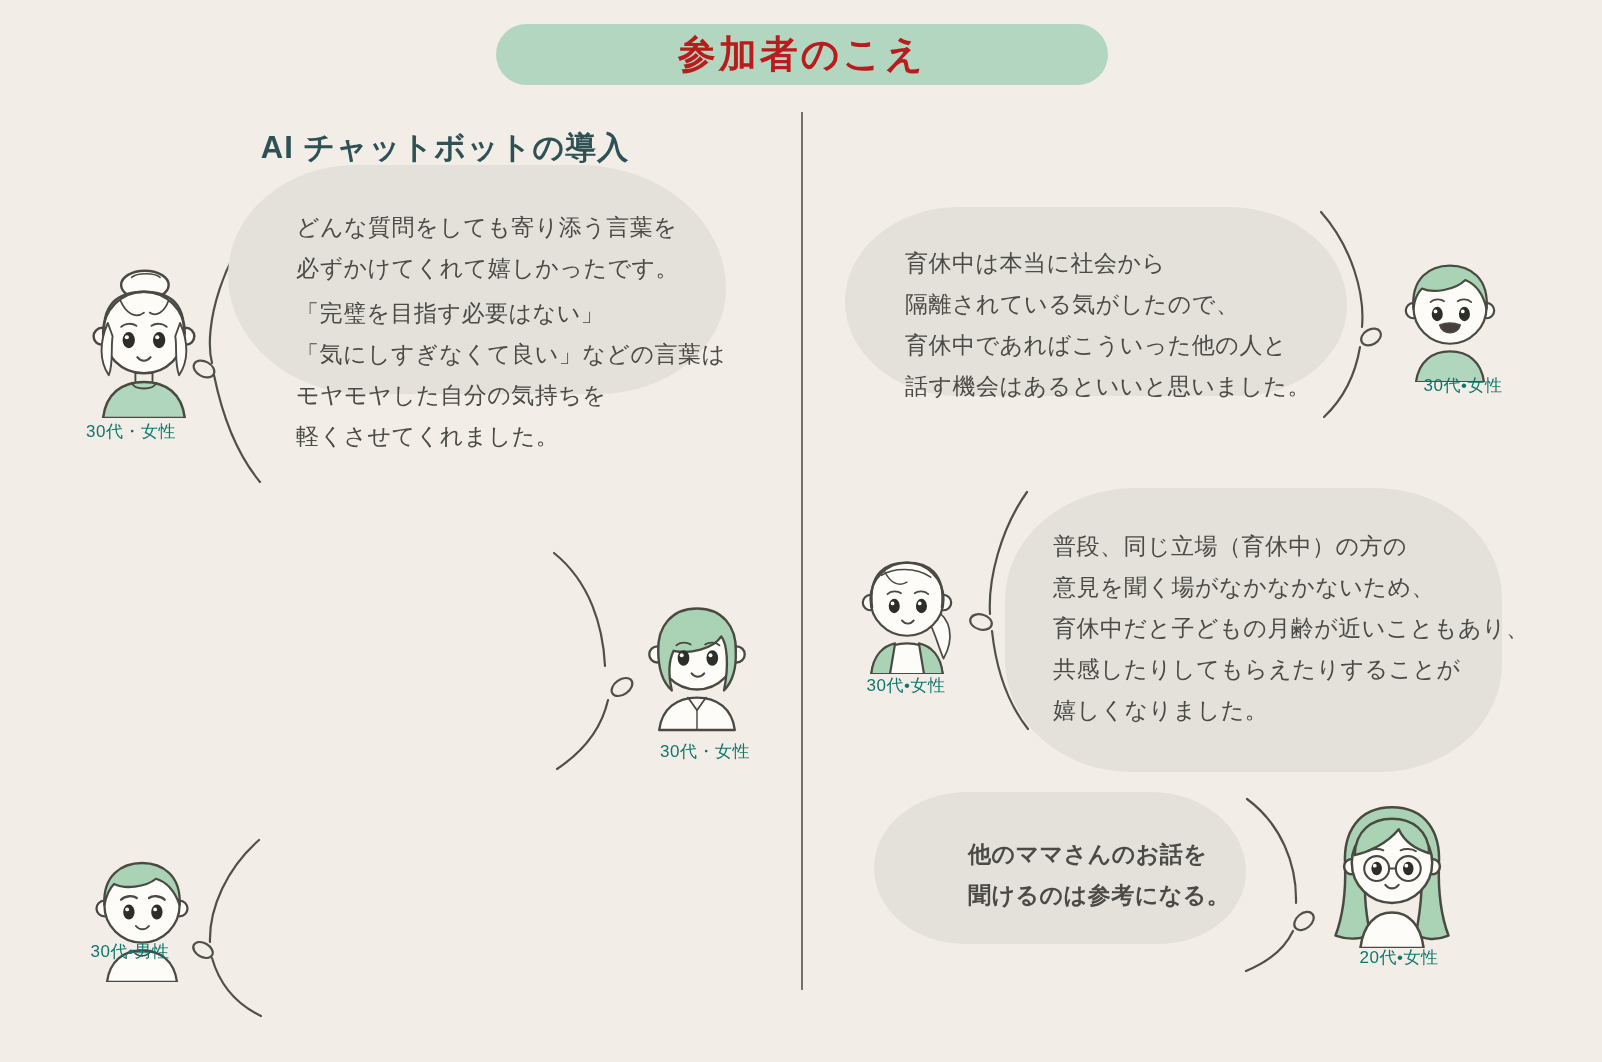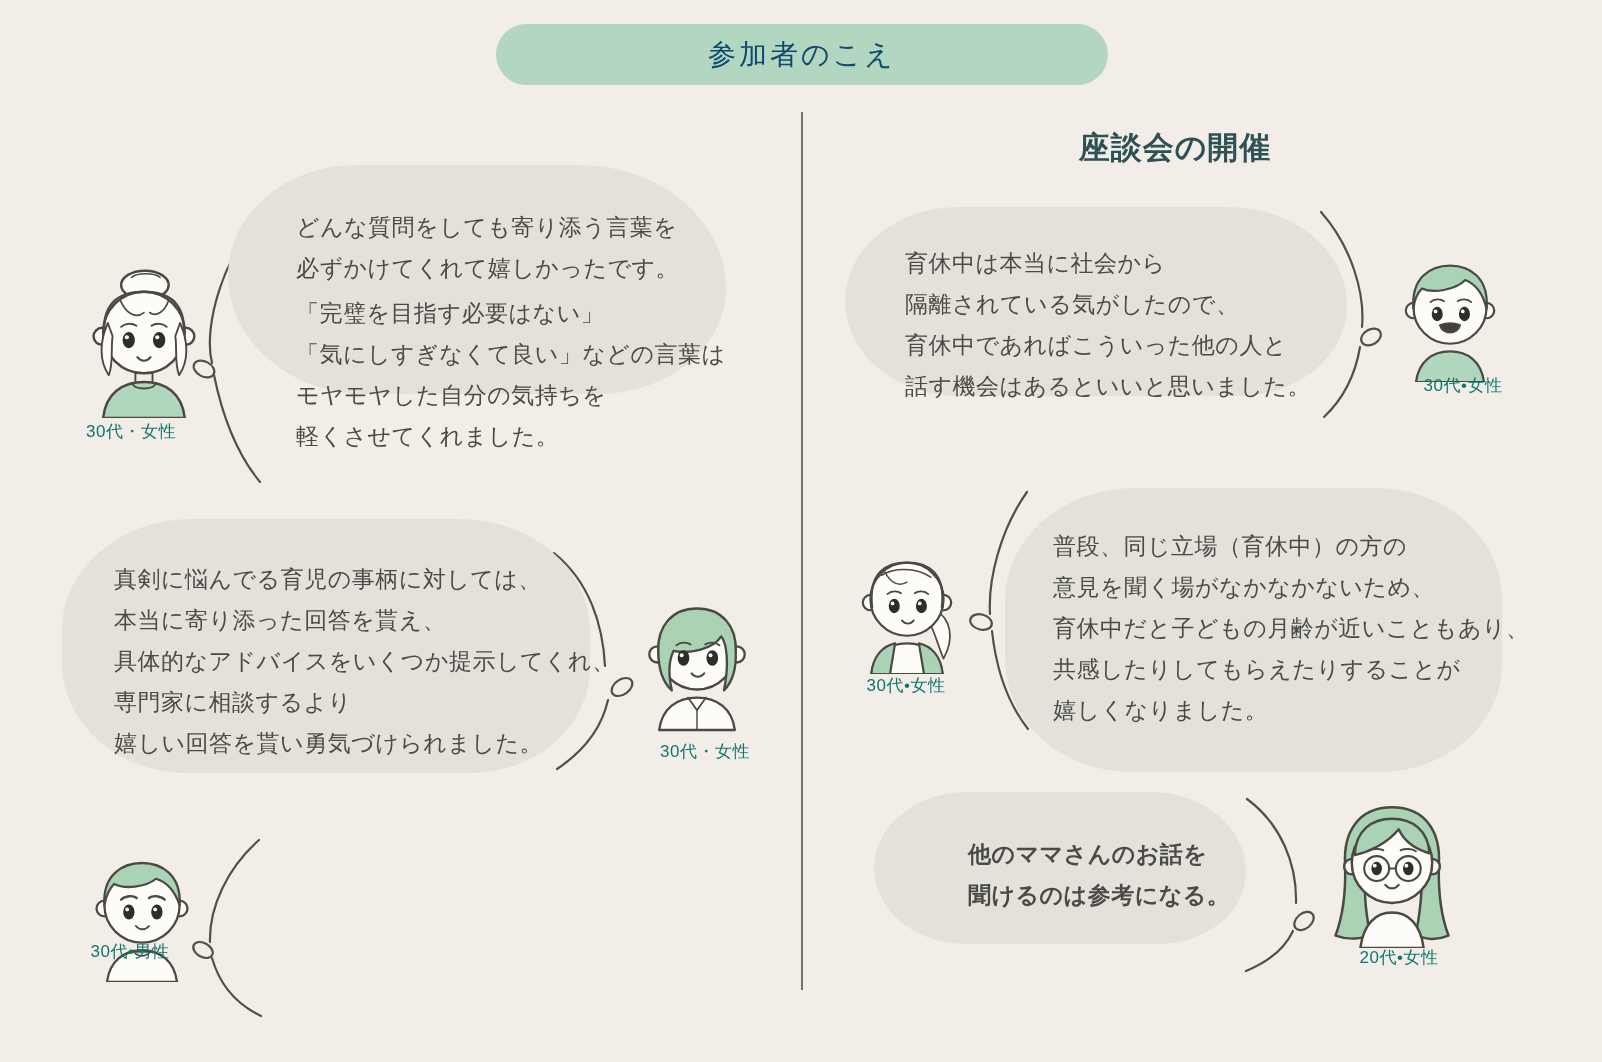--- a/index.html
+++ b/index.html
@@ -20,21 +20,21 @@
     font-family:"Liberation Sans","DejaVu Sans",sans-serif;
     color:var(--text);
   }
   
   .title-pill{
     position:absolute;left:496px;top:24px;width:612px;height:61px;
     background:var(--accent-green);border-radius:31px;
     display:flex;align-items:center;justify-content:center;
   }
   .title-pill span{
-    font-size:28px;font-weight:400;color:#0c4a6e;letter-spacing:3px;
+    font-size:38px;font-weight:700;color:#b91c1c;letter-spacing:3px;
   }
   
   .col-heading{
     position:absolute;top:127px;text-align:center;
     font-size:31px;font-weight:700;color:var(--heading);letter-spacing:1px;
   }
   .h-left{left:45px;width:800px;}
   .h-right{left:810px;width:730px;}
   
   .divider{
@@ -87,21 +87,21 @@
 </style>
 </head>
 <body>
 
 <div class="canvas">
 
   <div class="title-pill">
     <span>参加者のこえ</span>
   </div>
 
-  <div class="col-heading h-right">座談会の開催</div>
+  <div class="col-heading h-left">AI チャットボットの導入</div>
 
   <div class="divider"></div>
 
   <svg class="tails" viewBox="0 0 1602 1062">
     <path d="M 271,206 C 222,252 203,328 212,363"></path>
     <ellipse cx="204" cy="369" rx="11" ry="7.5" transform="rotate(28 204 369)"></ellipse>
     <path d="M 214,375 C 224,424 241,459 260,482"></path>
 
     <path d="M 554,553 C 590,582 603,626 605,666"></path>
     <ellipse cx="622" cy="687" rx="11.5" ry="7.5" transform="rotate(-35 622 687)"></ellipse>
@@ -128,29 +128,20 @@
     <div class="bubble-text">
       <p>どんな質問をしても寄り添う言葉を
 必ずかけてくれて嬉しかったです。</p>
       <p>「完璧を目指す必要はない」
 「気にしすぎなくて良い」などの言葉は
 モヤモヤした自分の気持ちを
 軽くさせてくれました。</p>
     </div>
   </div>
 
-  <div class="bubble b-l2">
-    <div class="bubble-text">
-      <p>真剣に悩んでる育児の事柄に対しては、
-本当に寄り添った回答を貰え、
-具体的なアドバイスをいくつか提示してくれ、
-専門家に相談するより
-嬉しい回答を貰い勇気づけられました。</p>
-    </div>
-  </div>
 
 
   <div class="bubble b-r1">
     <div class="bubble-text">
       <p>育休中は本当に社会から
 隔離されている気がしたので、
 育休中であればこういった他の人と
 話す機会はあるといいと思いました。</p>
     </div>
   </div>

